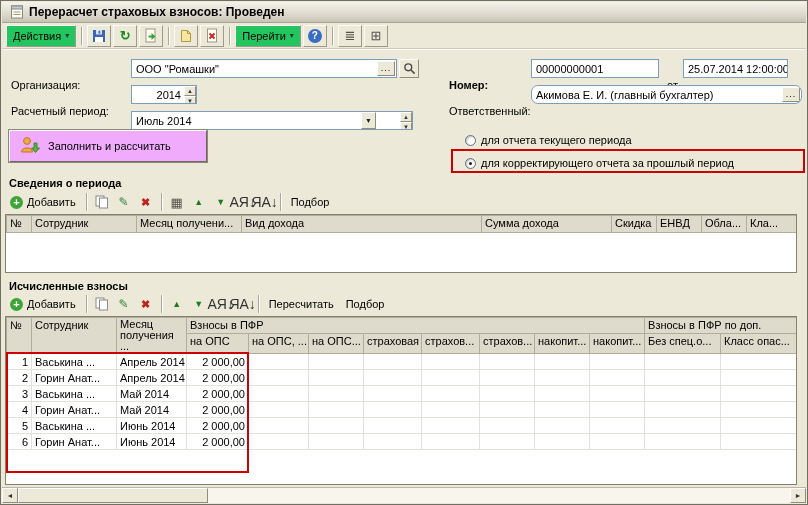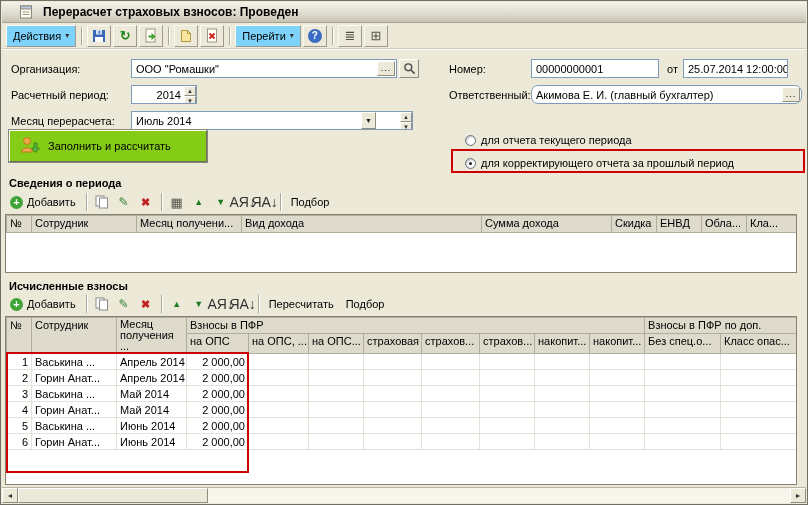--- a/index.html
+++ b/index.html
@@ -1,40 +1,40 @@
 <!DOCTYPE html>
 <html><head>
 <meta charset="utf-8">
 <style>
   * { margin:0; padding:0; box-sizing:border-box; }
   body { background:#ffffff; font-family:"Liberation Sans", sans-serif; }
   .win { position:relative; width:808px; height:505px; background:#ece9d8;
          border:1px solid #716f64; overflow:hidden; font-size:11px; color:#000; }
   
   .titlebar { position:absolute; left:1px; top:1px; right:1px; height:21px;
-              display:flex; align-items:center; gap:10px; padding:0 17px;
+              display:flex; align-items:center; gap:5px; padding:0 8px;
               background:linear-gradient(180deg,#f4f2ea 0%, #d9d5c8 70%, #c6c2b4 100%);
               border-bottom:1px solid #a8a494; }
   .title-text { font-weight:bold; font-size:12px; white-space:nowrap; }
   
   .toolbar { position:absolute; left:1px; top:22px; right:1px; height:26px;
              display:flex; align-items:center; gap:2px; padding:0 4px;
              border-bottom:1px solid #cfccbf; box-shadow:0 1px 0 #fbfaf5; }
   .tb-btn { display:flex; align-items:center; gap:4px; height:22px; padding:0 6px;
-            background:#7dd3fc; border:1px solid; border-color:#fbfaf4 #9d9a8d #9d9a8d #fbfaf4; cursor:default; }
+            background:#22c55e; border:1px solid; border-color:#fbfaf4 #9d9a8d #9d9a8d #fbfaf4; cursor:default; }
   .tb-icon { width:24px; height:22px; display:flex; align-items:center; justify-content:center;
              background:#ece9d8; border:1px solid; border-color:#fbfaf4 #9d9a8d #9d9a8d #fbfaf4; }
   .tb-sep { width:1px; height:18px; background:#aca899; box-shadow:1px 0 0 #ffffff; margin:0 3px; }
   .dd { font-size:8px; color:#333; }
   .g-refresh { color:#1f8a1f; font-weight:bold; font-size:13px; }
   .help-ic { width:14px; height:14px; border-radius:50%; background:#3b6cc4; color:#fff;
              font-size:10px; font-weight:bold; display:flex; align-items:center; justify-content:center; }
   .g-gray { color:#55524a; font-size:13px; }
   
-  .lbl { position:absolute; white-space:nowrap; }
+  .lbl { position:absolute; white-space:nowrap;margin-top:16px; }
   .fld { position:absolute; height:19px; background:#fff; border:1px solid #7f9db9;
          display:flex; align-items:center; padding-left:4px; overflow:hidden; white-space:nowrap; }
   .fld .val { overflow:hidden; white-space:nowrap; }
   .fld .val.grow { flex:1; }
   .inner-btn { width:18px; height:15px; margin:0 1px 0 auto; background:#ece9d8;
                border:1px solid; border-color:#fff #8f8d80 #8f8d80 #fff;
                display:flex; align-items:center; justify-content:center;
                font-size:9px; letter-spacing:1px; line-height:1; }
   .spin { width:12px; align-self:stretch; display:flex; flex-direction:column; margin-left:0; }
   .spin-b { flex:1; font-size:6px; line-height:8px; text-align:center; color:#333;
@@ -45,21 +45,21 @@
   .sq-btn { position:absolute; width:20px; height:19px; background:#ece9d8;
             border:1px solid; border-color:#fff #8f8d80 #8f8d80 #fff;
             display:flex; align-items:center; justify-content:center; }
   
   .radio-row { position:absolute; display:flex; align-items:center; gap:5px; white-space:nowrap; }
   .radio { width:11px; height:11px; border-radius:50%; background:#fff; border:1px solid #61707f;
            box-shadow:inset 1px 1px 2px rgba(0,0,0,.25); position:relative; flex:0 0 auto; }
   .radio.sel::after { content:""; position:absolute; inset:3px; border-radius:50%; background:#1d1d1d; }
   
   .fill-btn { position:absolute; left:8px; top:129px; width:198px; height:32px;
-              background:#84cc16; border:1px solid; border-color:#fff #6e6b5e #6e6b5e #fff;
+              background:#f0abfc; border:1px solid; border-color:#fff #6e6b5e #6e6b5e #fff;
               outline:1px solid #8a887a; display:flex; align-items:center; gap:7px; padding:0 9px; }
   
   .sec-title { position:absolute; font-weight:bold; }
   .sec-toolbar { position:absolute; left:4px; height:20px; display:flex; align-items:center; gap:2px; }
   .sec-btn { display:flex; align-items:center; gap:4px; height:20px; padding:0 5px; }
   .sec-ic { width:20px; height:20px; display:flex; align-items:center; justify-content:center; }
   .add-ic { width:13px; height:13px; border-radius:50%; background:#3fa437; color:#fff;
             font-weight:bold; font-size:11px; line-height:11px; display:flex; align-items:center; justify-content:center; }
   .edit-g { color:#2f7d2f; font-size:12px; }
   .del-g { color:#c22222; font-size:11px; font-weight:bold; }
@@ -182,21 +182,21 @@
   <span class="lbl" style="left:10px; top:114px;">Месяц перерасчета:</span>
   <div class="fld" style="left:130px; top:110px; width:282px;gap:24px;">
     <span class="val grow">Июль 2014</span>
     <span class="combo">▼</span>
     <span class="spin">
       <span class="spin-b">▲</span>
       <span class="spin-b">▼</span>
     </span>
   </div>
 
-  <span class="lbl" style="left:448px; top:62px; font-weight:normal;text-align:center;">Номер:</span>
+  <span class="lbl" style="left:448px; top:62px; font-weight:bold;text-align:center;">Номер:</span>
   <div class="fld" style="left:530px; top:58px; width:128px;">
     <span class="val grow">00000000001</span>
   </div>
   <span class="lbl" style="left:666px; top:62px;">от</span>
   <div class="fld" style="left:682px; top:58px; width:105px;">
     <span class="val grow">25.07.2014 12:00:00</span>
   </div>
 
   <span class="lbl" style="left:448px; top:88px;">Ответственный:</span>
   <div class="fld" style="left:530px; top:84px; width:271px;border-radius:7px;">

